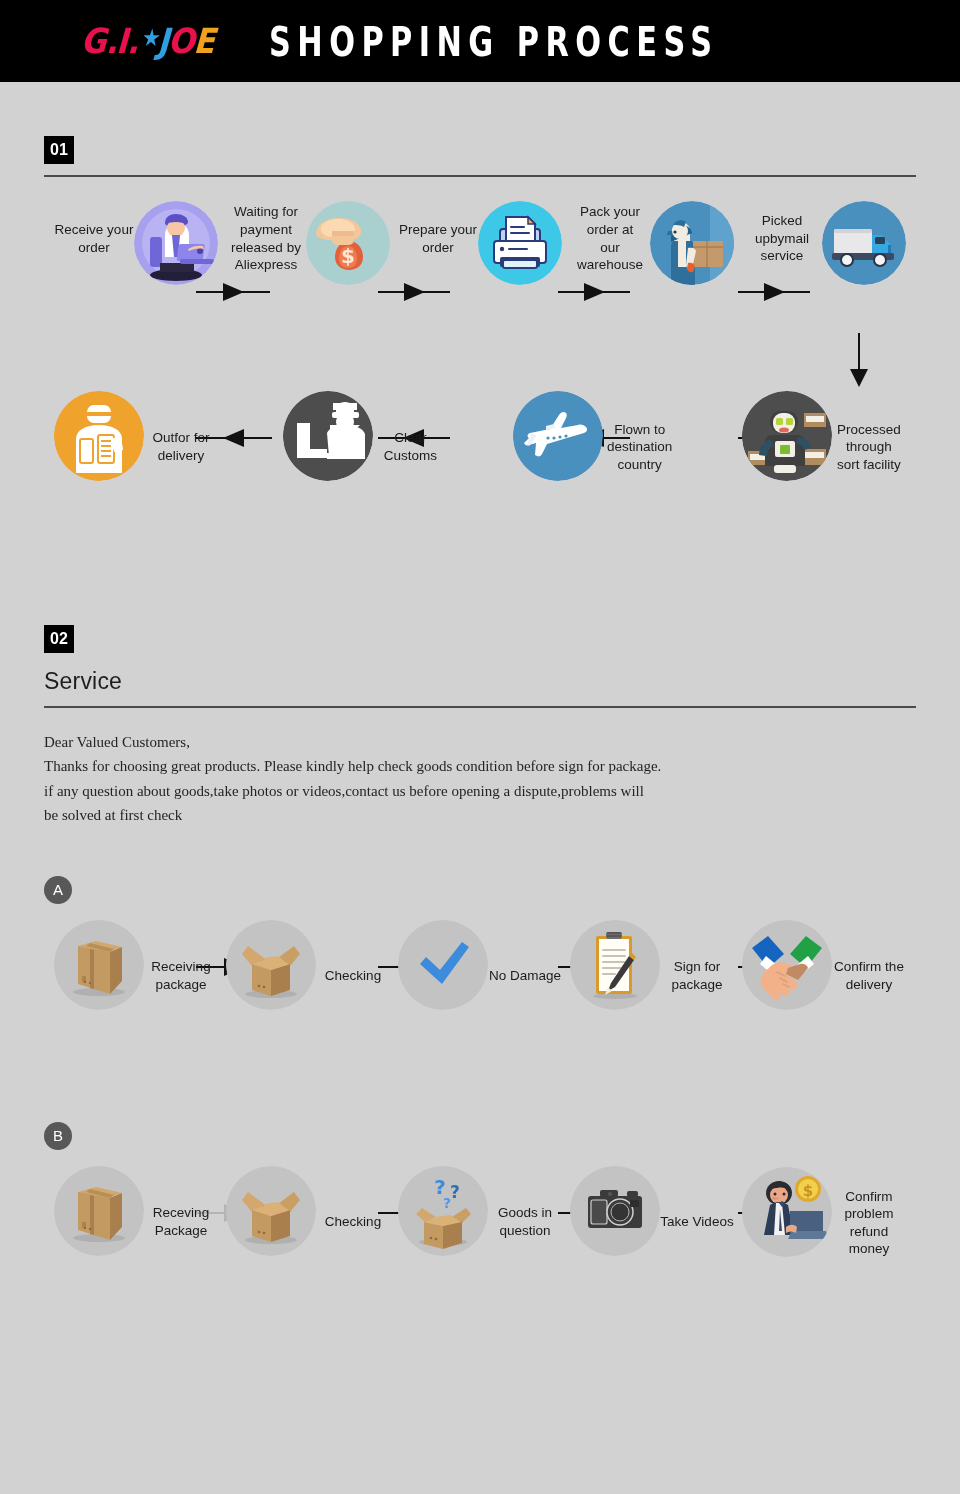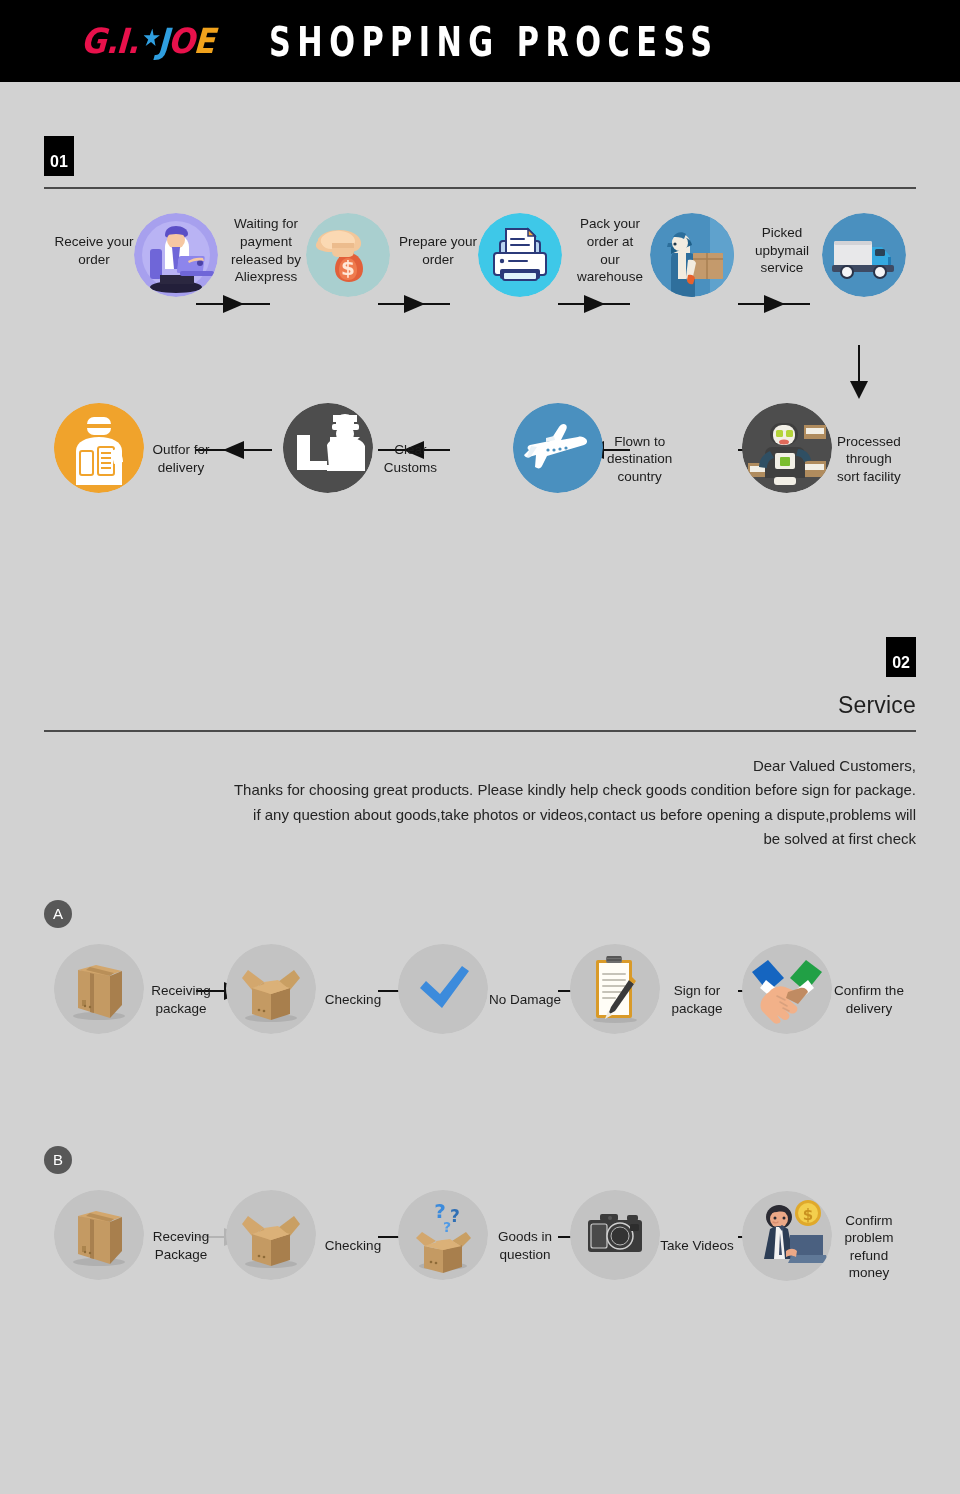--- a/index.html
+++ b/index.html
@@ -62,21 +62,21 @@
   
   .section { padding: 0 44px; }
   .badge {
     display: inline-block;
     background: #000;
     color: #fff;
     font-family: "Liberation Sans", sans-serif;
     font-weight: 700;
     font-size: 16px;
     line-height: 1;
-    padding: 18px 6px 6px 6px;
+    padding: 6px 6px 6px 6px;
     letter-spacing: 0px;
   }
   .section-title {
     font-size: 23px;
     font-weight: 400;
     letter-spacing: 0.2px;
     color: #1f1f1f;
     margin-top: 15px;
   }
   .rule {
@@ -167,21 +167,21 @@
     display: flex;
     align-items: center;
     justify-content: center;
     font-size: 15px;
     font-weight: 400;
   }
 
   
   .service-text {
     margin-top: 22px;
-    font-family: Liberation Sans, sans-serif;
+    font-family: Liberation Serif, serif;
     font-size: 15px;
     line-height: 1.63;
     color: #242424;
     font-stretch: condensed;
   }
   .service-text div { white-space: nowrap; }
 
   
   .circle svg { display: block; width: 100%; height: 100%; }
 </style>
@@ -425,21 +425,21 @@
             <rect x="32" y="74" width="22" height="8" rx="3" fill="#f2efe6"></rect>
           </svg>
         </div>
         <div class="label" style="white-space:pre-line;">Processed through
 sort facility</div>
       </div>
 
     </div>
   </div>
 
-  <div class="section" style="padding-top:84px;text-align:right;">
+  <div class="section" style="padding-top:84px;">
     <span class="badge">02</span>
     <div class="section-title">Service</div>
     <div class="rule"></div>
 
     <div class="service-text">
       <div>Dear Valued Customers,</div>
       <div>Thanks for choosing great products. Please kindly help check goods condition before sign for package.</div>
       <div>if any question about goods,take photos or videos,contact us before opening a dispute,problems will</div>
       <div>be solved at first check</div>
     </div>

